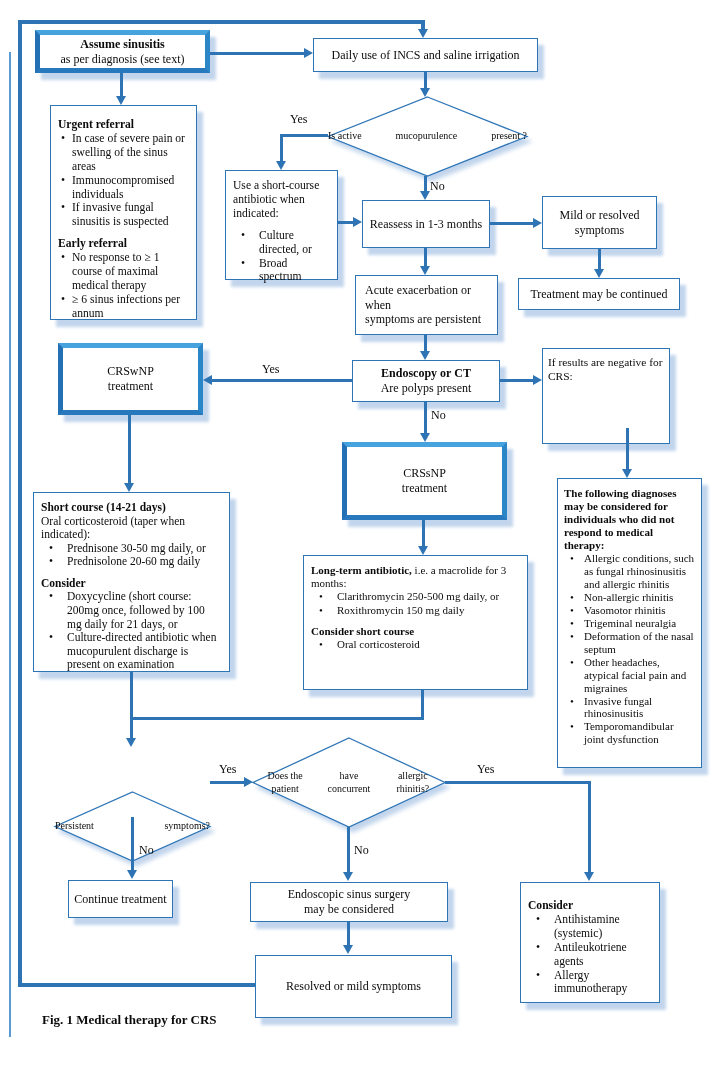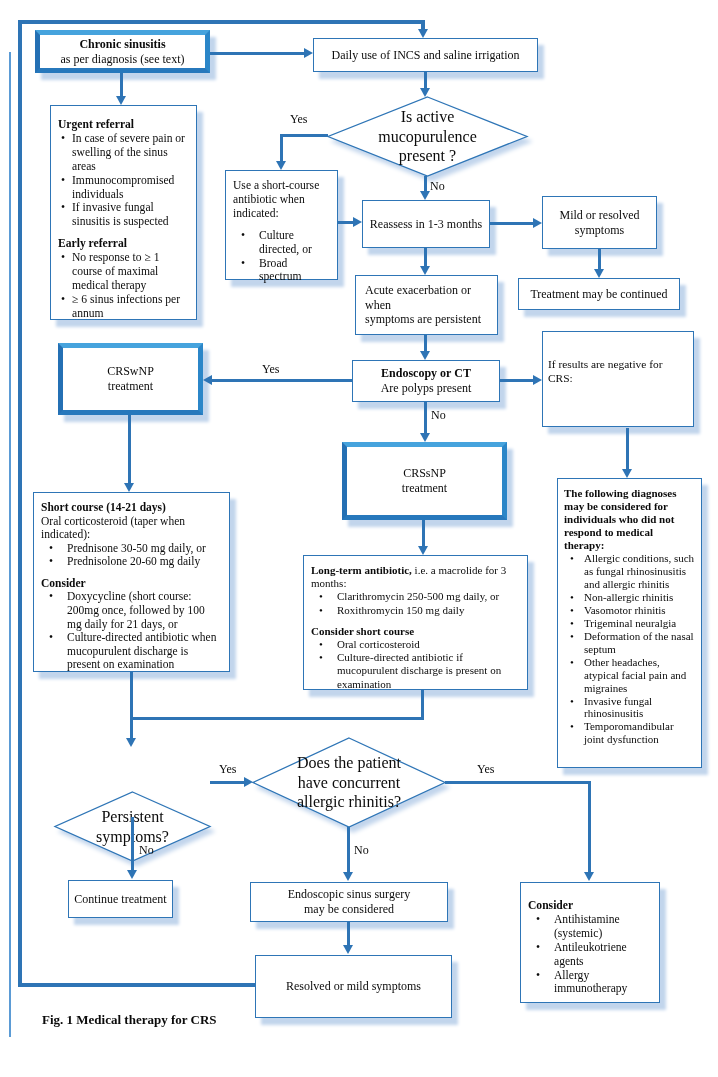--- a/index.html
+++ b/index.html
@@ -36,40 +36,40 @@
   .a-d{border-left:5.5px solid transparent;border-right:5.5px solid transparent;border-top:9px solid #2E74B5}
   .a-r{border-top:5.5px solid transparent;border-bottom:5.5px solid transparent;border-left:9px solid #2E74B5}
   .a-l{border-top:5.5px solid transparent;border-bottom:5.5px solid transparent;border-right:9px solid #2E74B5}
 
   .lbl{position:absolute;font-size:12px}
 
   .diamond{position:absolute}
   .diamond svg{position:absolute;left:0;top:0;width:100%;height:100%;overflow:visible;
                filter:drop-shadow(4px 5px 2px #c2d5ec)}
   .diamond polygon{fill:#fff;stroke:#2E75B6;stroke-width:1.3;vector-effect:non-scaling-stroke}
-  .dtext{position:absolute;left:0;top:0;right:0;bottom:0;display:flex;flex-direction:column;
-         justify-content:center;align-items:center;text-align:center;font-size:16px;line-height:1.22}
+  .dtext{position:absolute;left:0;top:0;right:0;bottom:0;display:flex;flex-direction:row;
+         justify-content:space-between;align-items:center;text-align:center;font-size:10px;line-height:1.22}
 
   .caption{position:absolute;font-weight:bold;font-size:13px}
 </style>
 </head>
 <body>
 
 <div class="stage">
 
   <div class="frame" style="left:9px;top:52px;height:985px"></div>
 
   <div class="vl fb" style="left:18px;top:20px;height:967px"></div>
   <div class="hl fb" style="left:18px;top:20px;width:407px"></div>
   <div class="hl fb" style="left:18px;top:983px;width:238px"></div>
   <div class="vl fb" style="left:421px;top:20px;height:11px"></div>
   <div class="arr a-d" style="left:418px;top:29px"></div>
 
   <div class="box accent center" style="left:35px;top:30px;width:175px;height:43px">
-    <div class="b">Chronic sinusitis</div>
+    <div class="b">Assume sinusitis</div>
     <div>as per diagnosis (see text)</div>
   </div>
   <div class="hl" style="left:210px;top:52px;width:95px"></div>
   <div class="arr a-r" style="left:304px;top:48px"></div>
   <div class="vl" style="left:120px;top:73px;height:25px"></div>
   <div class="arr a-d" style="left:116px;top:96px"></div>
 
   <div class="box center" style="left:313px;top:38px;width:225px;height:34px">
     <div>Daily use of INCS and saline irrigation</div>
   </div>
@@ -157,21 +157,21 @@
   </div>
   <div class="lbl" style="left:262px;top:362px">Yes</div>
   <div class="hl" style="left:212px;top:379px;width:140px"></div>
   <div class="arr a-l" style="left:203px;top:375px"></div>
   <div class="hl" style="left:500px;top:379px;width:34px"></div>
   <div class="arr a-r" style="left:533px;top:375px"></div>
   <div class="lbl" style="left:431px;top:408px">No</div>
   <div class="vl" style="left:424px;top:402px;height:33px"></div>
   <div class="arr a-d" style="left:420px;top:433px"></div>
 
-  <div class="box txt" style="left:542px;top:331px;width:152px;height:96px;padding:26px 5px;font-size:11.4px">
+  <div class="box txt" style="left:542px;top:348px;width:128px;height:96px;padding:7px 5px;font-size:11.4px">
     <div>If results are negative for CRS:</div>
   </div>
   <div class="vl" style="left:626px;top:428px;height:42px"></div>
   <div class="arr a-d" style="left:622px;top:469px"></div>
 
   <div class="box accent center" style="left:342px;top:442px;width:165px;height:78px">
     <div>CRSsNP</div>
     <div>treatment</div>
   </div>
   <div class="vl" style="left:422px;top:520px;height:27px"></div>
@@ -195,21 +195,20 @@
 
   <div class="box pad txt" style="left:303px;top:555px;width:225px;height:135px;font-size:11px">
     <p><span class="b">Long-term antibiotic,</span><span> i.e. a macrolide for 3 months:</span></p>
     <ul class="bl wide">
       <li>Clarithromycin 250-500 mg daily, or</li>
       <li>Roxithromycin 150 mg daily</li>
     </ul>
     <div class="b mt8">Consider short course</div>
     <ul class="bl wide">
       <li>Oral corticosteroid</li>
-      <li>Culture-directed antibiotic if mucopurulent discharge is present on examination</li>
     </ul>
   </div>
   <div class="hl" style="left:130px;top:717px;width:294px"></div>
   <div class="vl" style="left:421px;top:690px;height:30px"></div>
 
   <div class="box txt" style="left:557px;top:478px;width:145px;height:290px;padding:8px 6px;font-size:11px;line-height:1.18">
     <div class="b">The following diagnoses may be considered for individuals who did not respond to medical therapy:</div>
     <ul class="bl mid">
       <li>Allergic conditions, such as fungal rhinosinusitis and allergic rhinitis</li>
       <li>Non-allergic rhinitis</li>

